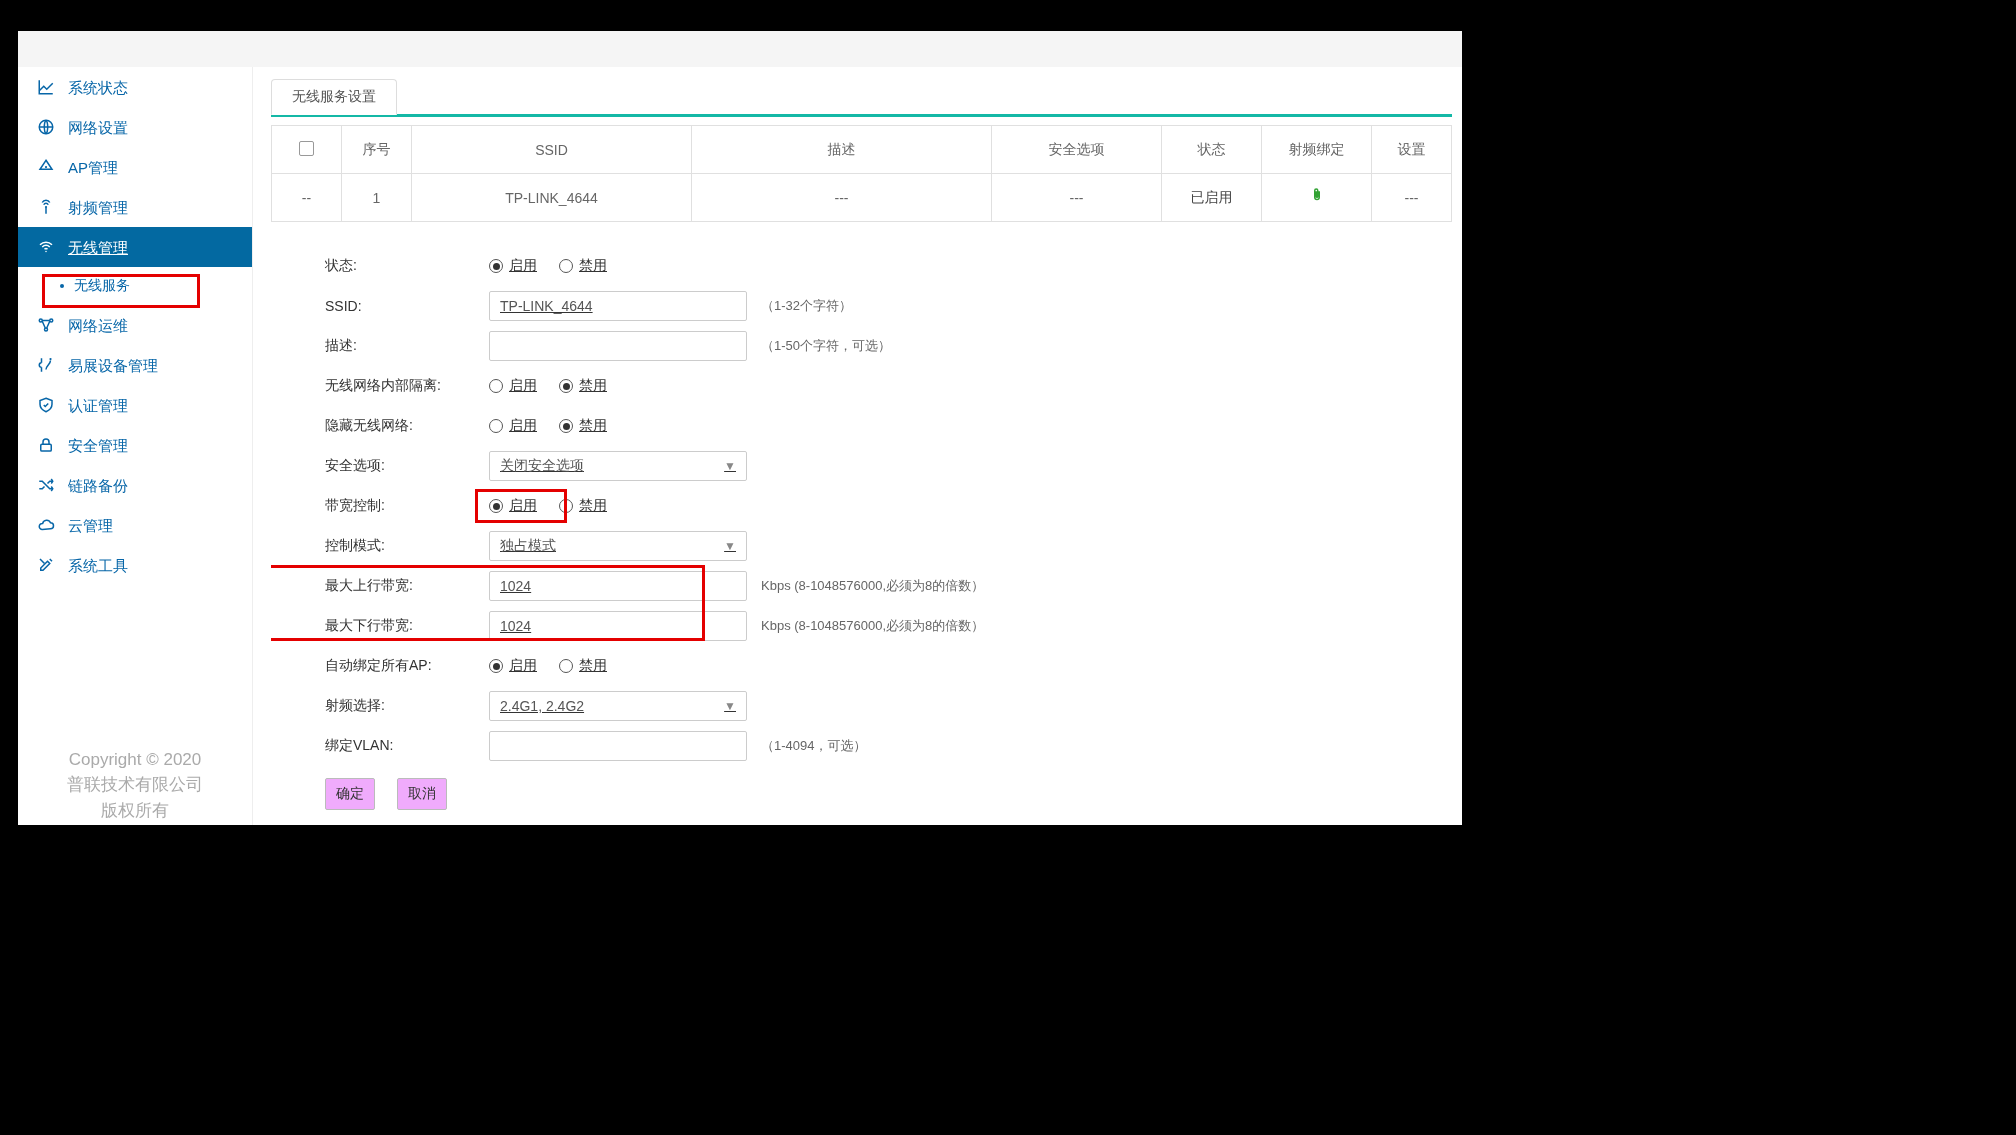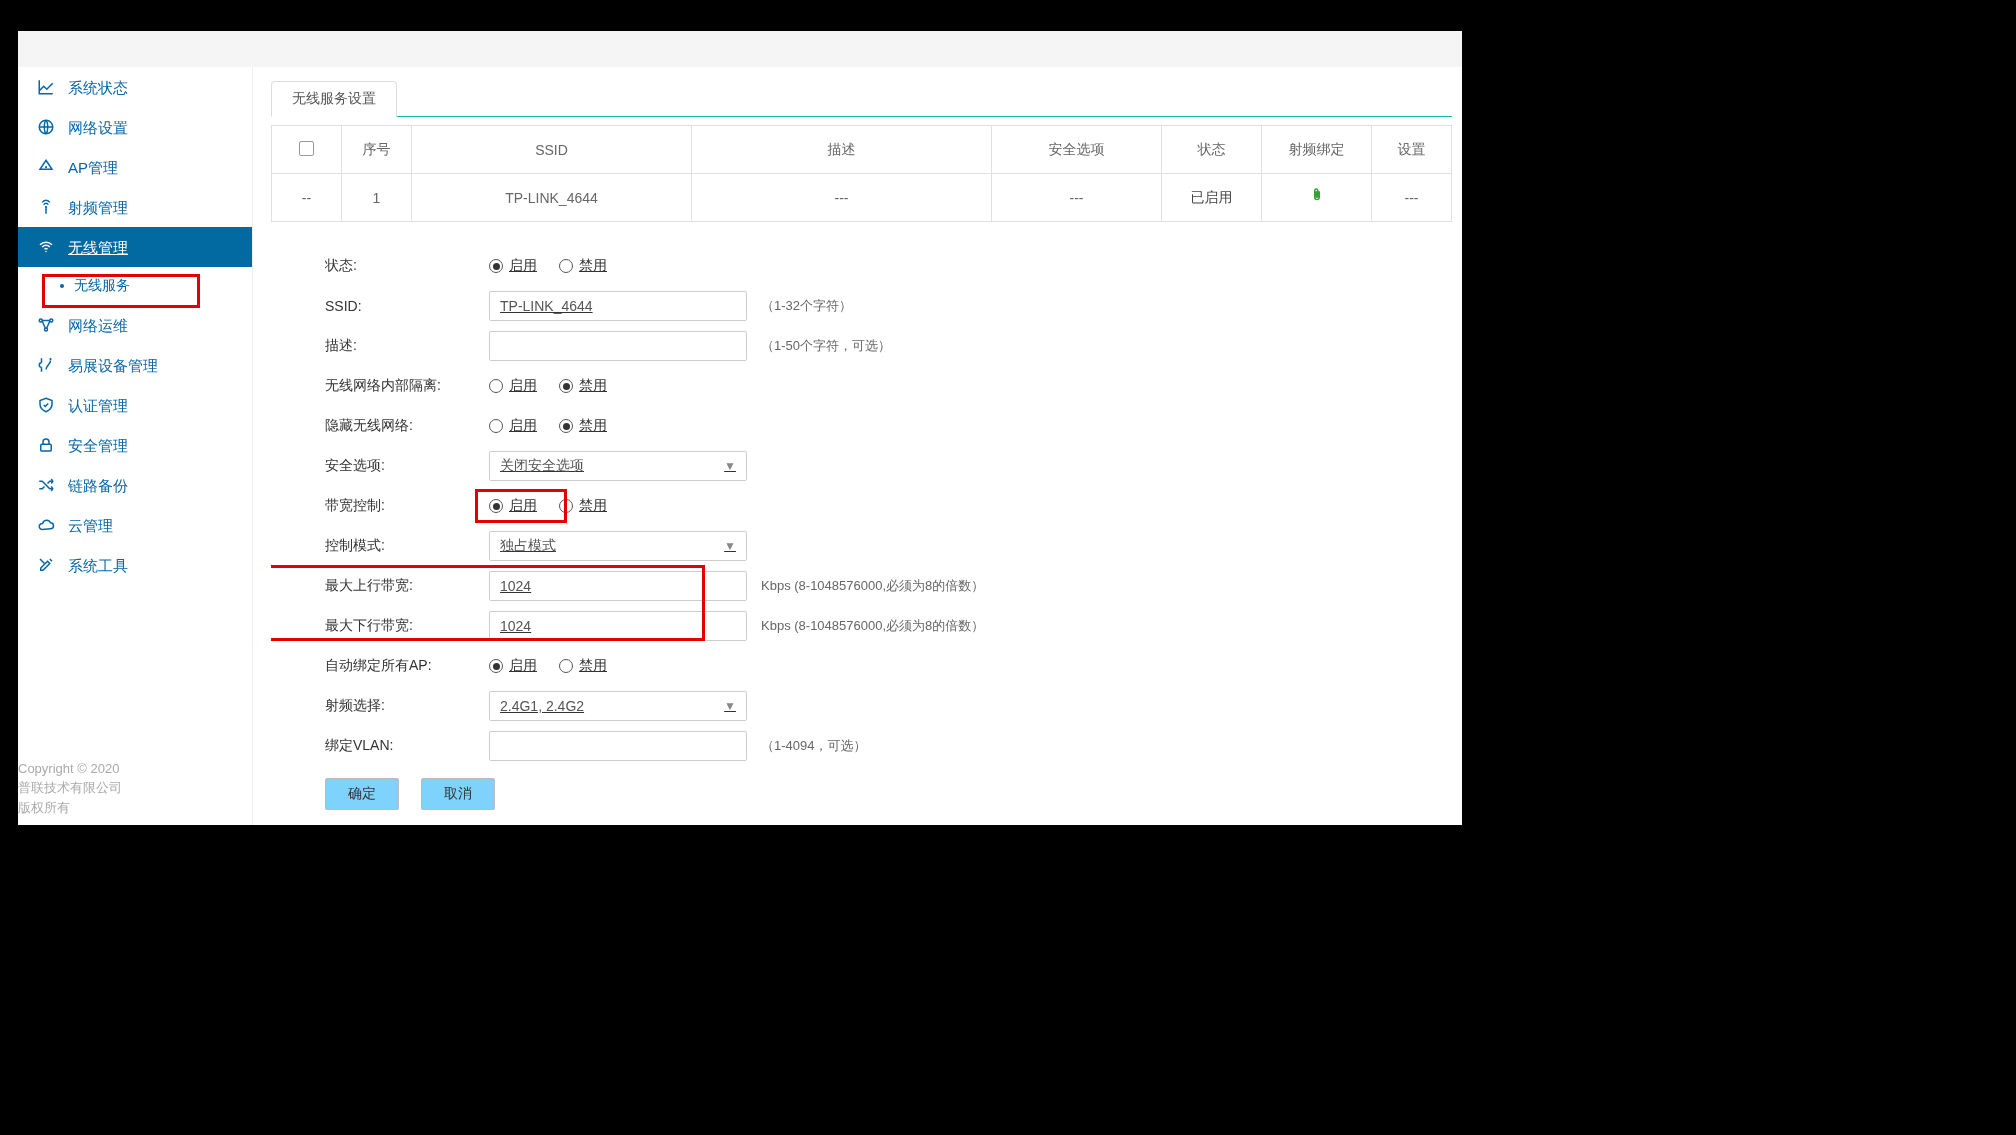--- a/index.html
+++ b/index.html
@@ -19,25 +19,25 @@
   .nav { flex:1; }
   .nav-item { display:flex; align-items:center; gap:12px; padding: 10px 18px; color:#0766a8; cursor:pointer; font-size:15px; line-height:1; }
   .nav-item .icon { width:20px; height:20px; display:flex; align-items:center; justify-content:center; color:#0766a8; flex:none; }
   .nav-item.active { background:#0369a1; color:#fff;text-decoration:underline; }
   .nav-item.active .icon { color:#fff; }
   .nav-sub { display:flex; align-items:center; gap:10px; padding: 10px 18px 10px 42px; color:#0766a8; cursor:pointer; font-size:14px; position:relative; }
   .nav-sub .bullet { width:4px; height:4px; border-radius:50%; background:#0766a8; display:inline-block; }
   .red-box-sub { position:absolute; left:24px; top:24px; width: 158px; height:34px; border:3px solid #e40000; transform: translateY(-50%); pointer-events:none; }
 
   
-  .copyright { color:#aaa; font-size:13px; padding: 8px 0 8px; line-height:1.5; }
+  .copyright { text-align:center; color:#aaa; font-size:17px; padding: 8px 0 2px; line-height:1.5; }
 
   
   .main { flex:1; display:flex; flex-direction:column; min-width:0; min-height:0; padding: 0 10px 0 18px; }
-  .tabbar { height:42px; display:flex; align-items:flex-end; border-bottom:1px solid #14b8a6; margin-top:8px; }
+  .tabbar { height:42px; display:flex; align-items:flex-end; border-bottom:3px solid #14b8a6; margin-top:8px; }
   .tab { background:#fff; border:1px solid #ddd; border-bottom-color:#fff; border-radius:4px 4px 0 0; padding: 8px 20px; font-size:14px; color:#555; position:relative; top:1px; cursor:pointer; }
 
   .content { flex:1; overflow:auto; padding-top: 8px; }
 
   
   table.grid { width:100%; border-collapse:collapse; table-layout:fixed; }
   table.grid th, table.grid td { border:1px solid #e0e0e0; padding:0; height:48px; text-align:center; vertical-align:middle; color:#666; font-weight:normal; font-size:14px; }
   table.grid th { background:#fff; }
   table.grid th:first-child, table.grid td:first-child { width:70px; }
   .chk { width:15px; height:15px; border:1px solid #999; display:inline-block; border-radius:2px; cursor:pointer; }
@@ -55,21 +55,21 @@
   .radio .r { width:14px; height:14px; border:1.5px solid #555; border-radius:50%; display:inline-flex; align-items:center; justify-content:center; }
   .radio.on .r::after { content:''; width:7px; height:7px; border-radius:50%; background:#333; display:block; }
 
   input.txt { height:30px; width:258px; border:1px solid #ccc; border-radius:2px; padding:0 10px; font-size:14px; color:#555; }
   .dropdown { height:30px; width:258px; border:1px solid #ccc; border-radius:2px; padding:0 10px; font-size:14px; color:#555; display:flex; align-items:center; justify-content:space-between; cursor:pointer; }
   .dropdown .caret { color:#888; font-size:12px; }
 
   .red-box { position:absolute; border:3px solid #e40000; pointer-events:none; }
 
   .btns { display:flex; gap:22px; margin-top:12px; }
-  .btn { padding: 6px 22px; border:1px solid #bbb; background:#7dd3fc; color:#333; font-size:14px; cursor:pointer; border-radius:2px; }
+  .btn { padding: 6px 10px; border:1px solid #bbb; background:#f0abfc; color:#333; font-size:14px; cursor:pointer; border-radius:2px; }
 
 </style>
 </head>
 <body>
 
 <div class="outer">
   <div class="frame">
     <div class="topspace"></div>
     <div class="app">
 

